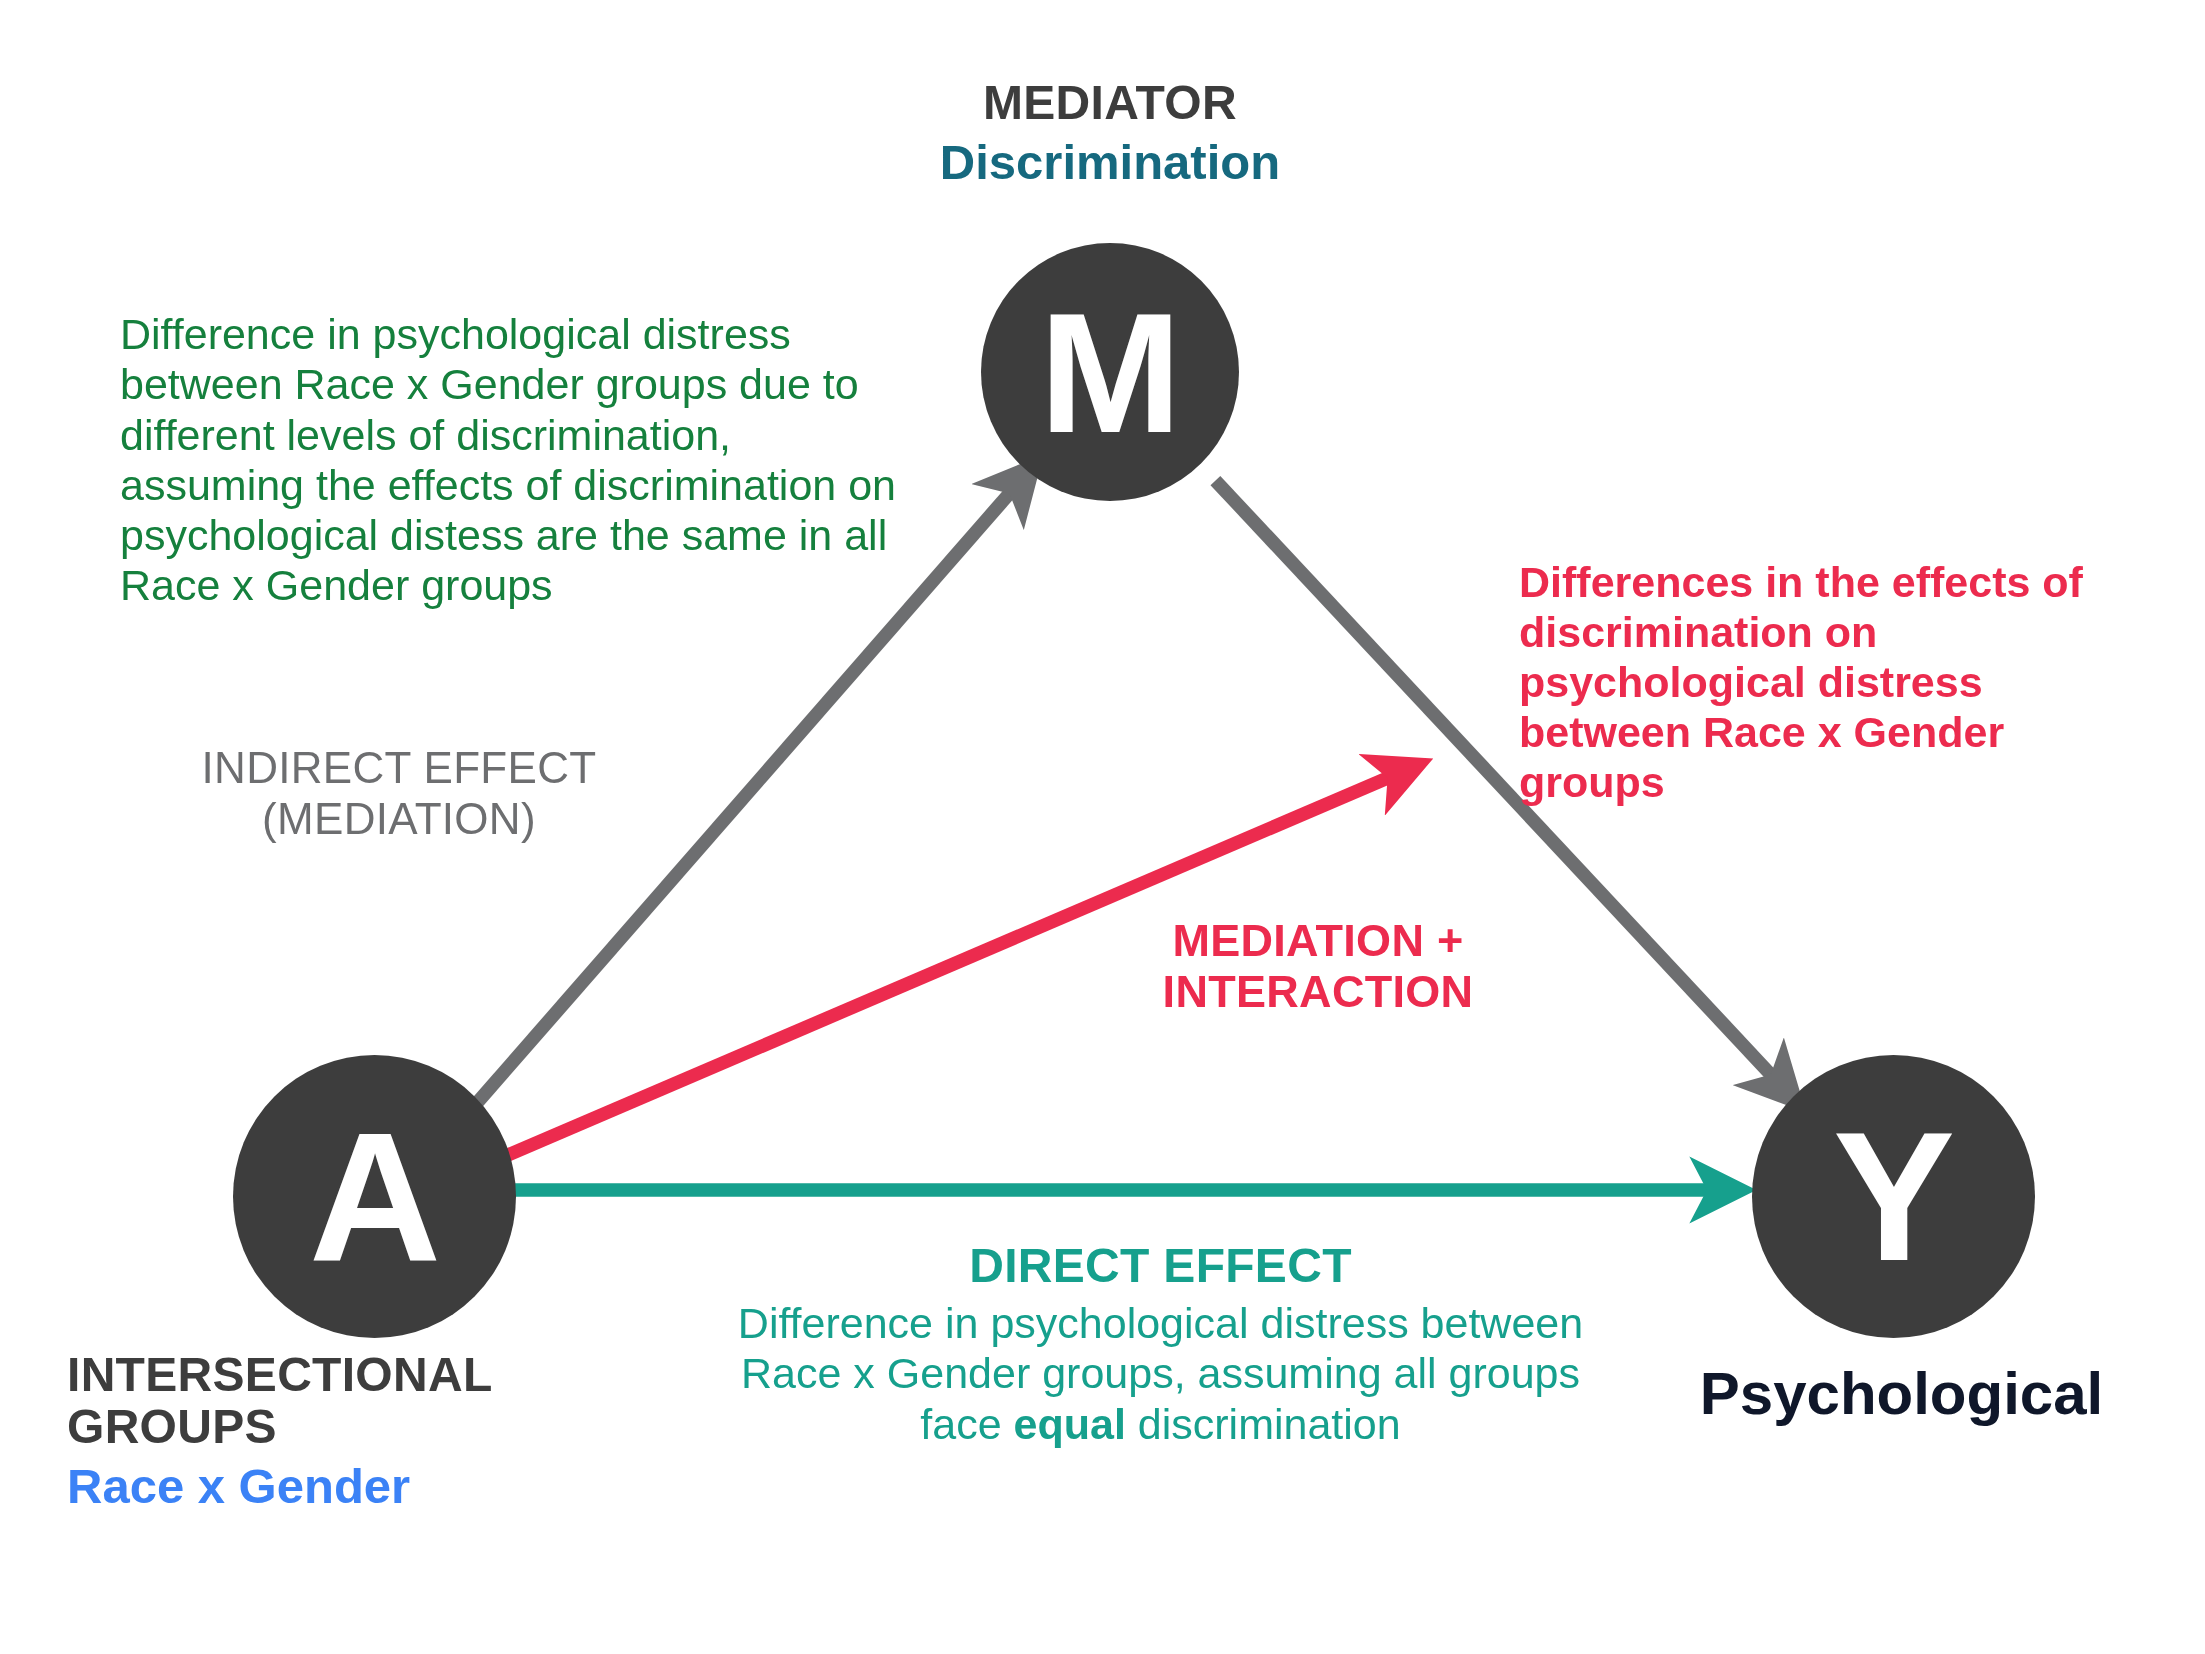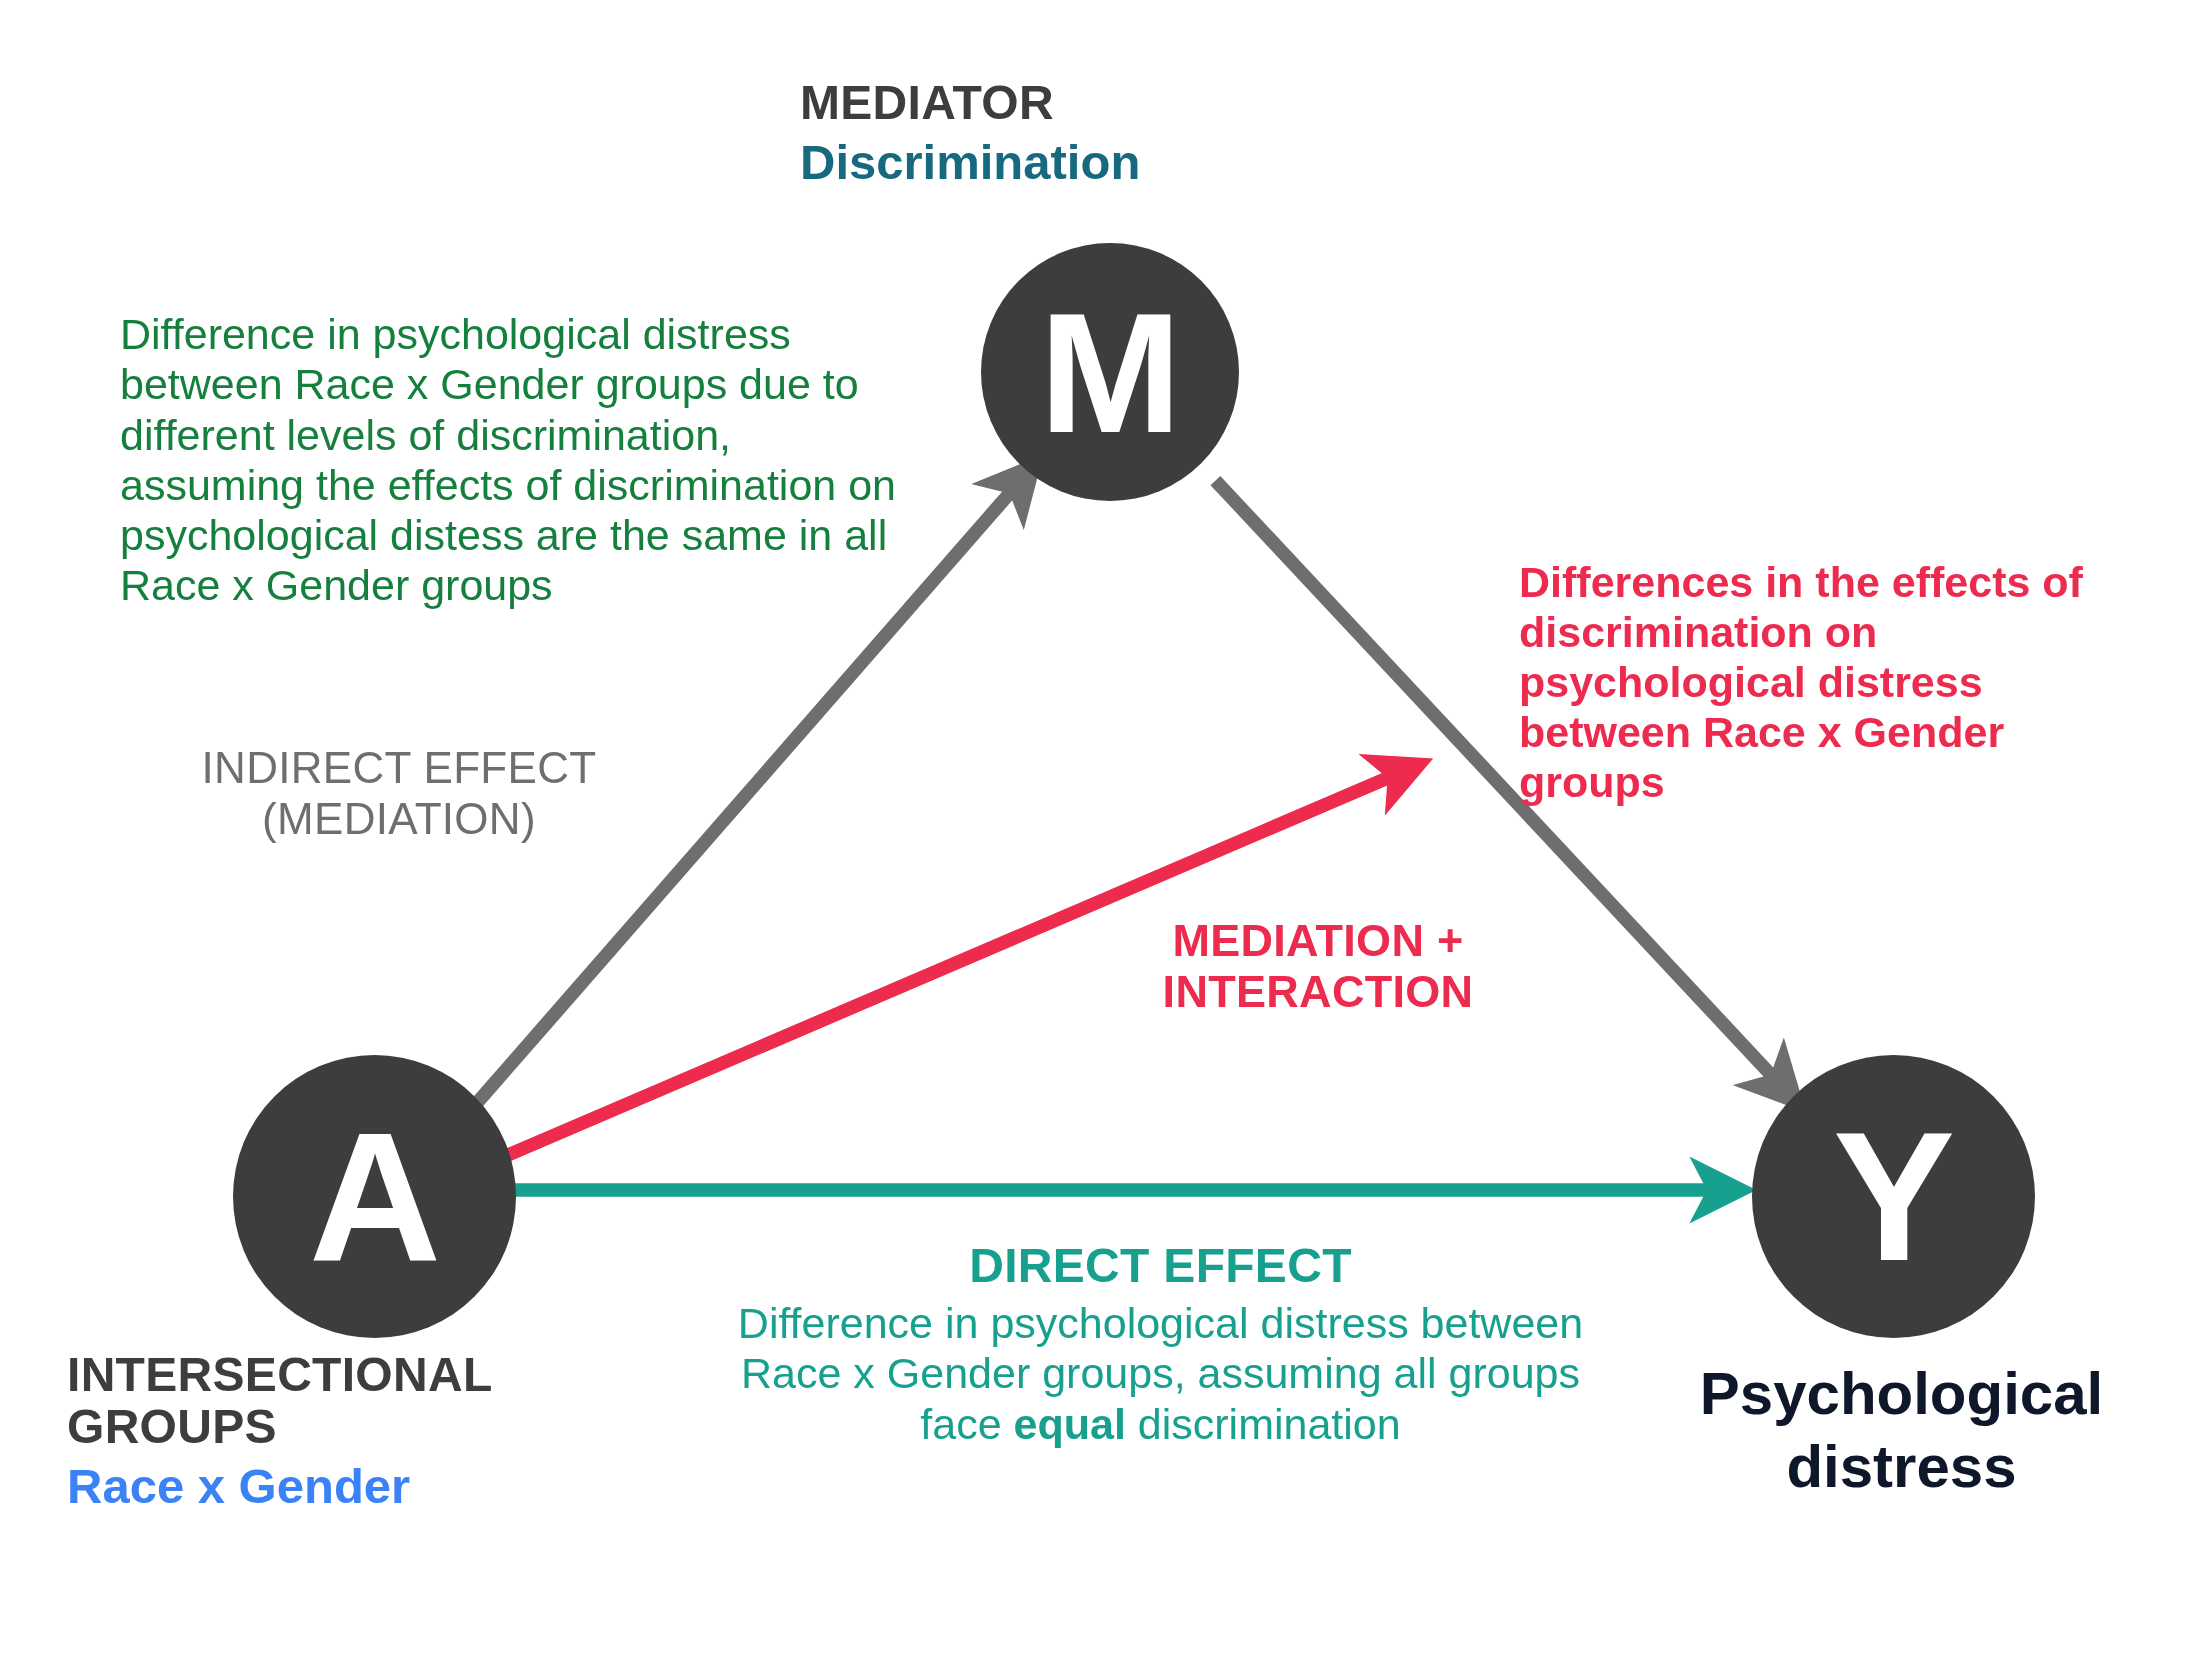--- a/index.html
+++ b/index.html
@@ -66,20 +66,21 @@
     letter-spacing: 0.3px;
   }
   .sub {
     font-weight: bold;
   }
 
   
   #mediator-label {
     left: 800px; top: 78px;
     width: 620px;
+    text-align: center;
   }
   #mediator-label .cap {
     font-size: 48px;
     color: #3D3D3D;
     line-height: 1.05;
   }
   #mediator-label .sub {
     font-size: 49px;
     color: #16697F;
     line-height: 1.12;
@@ -230,21 +231,20 @@
   </div>
 
   <div class="lbl" id="intersectional-label">
     <div class="cap">INTERSECTIONAL</div>
     <div class="cap">GROUPS</div>
     <div class="sub">Race x Gender</div>
   </div>
 
   <div class="lbl" id="outcome-label">
     <div class="sub">Psychological</div>
-    <div class="sub">distress</div>
   </div>
 
   <div class="lbl" id="indirect-desc">Difference in psychological distress between Race x Gender groups due to different levels of discrimination, assuming the effects of discrimination on psychological distess are the same in all Race x Gender groups</div>
 
   <div class="lbl" id="indirect-title">
     <div>INDIRECT EFFECT</div>
     <div>(MEDIATION)</div>
   </div>
 
   <div class="lbl" id="interaction-desc">Differences in the effects of discrimination on psychological distress between Race x Gender groups</div>

